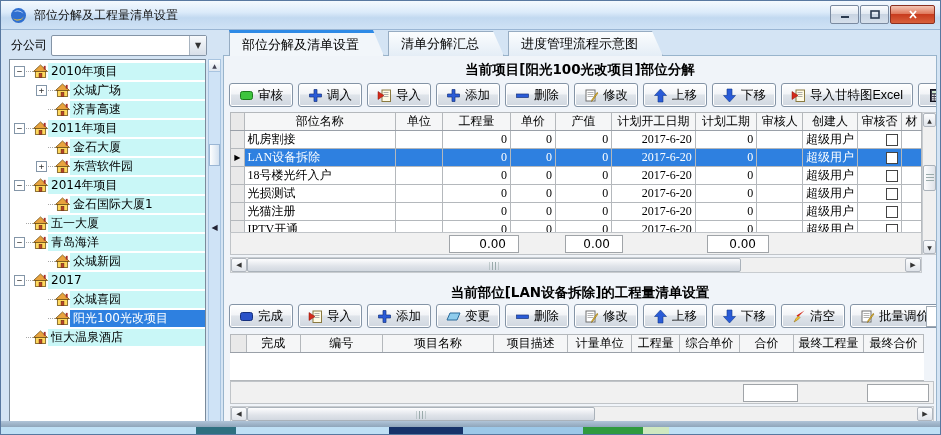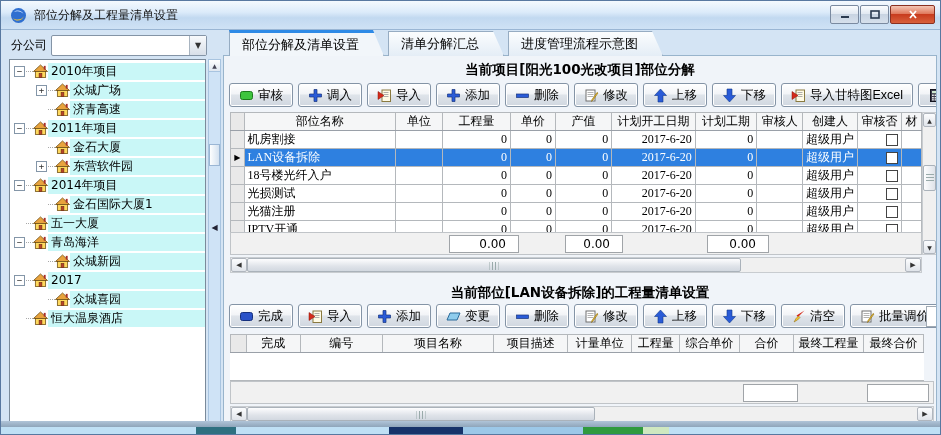--- a/index.html
+++ b/index.html
@@ -315,20 +315,34 @@
         <span class="icon">
           <svg viewBox="0 0 16 15">
             <polygon points="8,0.5 15.5,7.5 0.5,7.5" fill="#e8a33d" stroke="#6a4a10" stroke-width="0.8"></polygon>
             <rect x="11.5" y="1.5" width="2" height="4" fill="#a83028"></rect>
             <rect x="2.5" y="7.5" width="11" height="6.5" fill="#ffd95e" stroke="#6a4a10" stroke-width="0.8"></rect>
             <rect x="6.5" y="9.5" width="3" height="4.5" fill="#b8422a" stroke="#6a2a10" stroke-width="0.6"></rect>
           </svg>
         </span>
         <div class="tree-label">众城喜园</div>
       </div>
+      <div class="tree-item selected">
+        <span class="indent"></span>
+        <span class="toggle-spacer"></span>
+        <span class="conn"></span>
+        <span class="icon">
+          <svg viewBox="0 0 16 15">
+            <polygon points="8,0.5 15.5,7.5 0.5,7.5" fill="#e8a33d" stroke="#6a4a10" stroke-width="0.8"></polygon>
+            <rect x="11.5" y="1.5" width="2" height="4" fill="#a83028"></rect>
+            <rect x="2.5" y="7.5" width="11" height="6.5" fill="#ffd95e" stroke="#6a4a10" stroke-width="0.8"></rect>
+            <rect x="6.5" y="9.5" width="3" height="4.5" fill="#b8422a" stroke="#6a2a10" stroke-width="0.6"></rect>
+          </svg>
+        </span>
+        <div class="tree-label">阳光100光改项目</div>
+      </div>
       <div class="tree-item">
         <span class="toggle-spacer"></span>
         <span class="conn"></span>
         <span class="icon">
           <svg viewBox="0 0 16 15">
             <polygon points="8,0.5 15.5,7.5 0.5,7.5" fill="#e8a33d" stroke="#6a4a10" stroke-width="0.8"></polygon>
             <rect x="11.5" y="1.5" width="2" height="4" fill="#a83028"></rect>
             <rect x="2.5" y="7.5" width="11" height="6.5" fill="#ffd95e" stroke="#6a4a10" stroke-width="0.8"></rect>
             <rect x="6.5" y="9.5" width="3" height="4.5" fill="#b8422a" stroke="#6a2a10" stroke-width="0.6"></rect>
           </svg>

